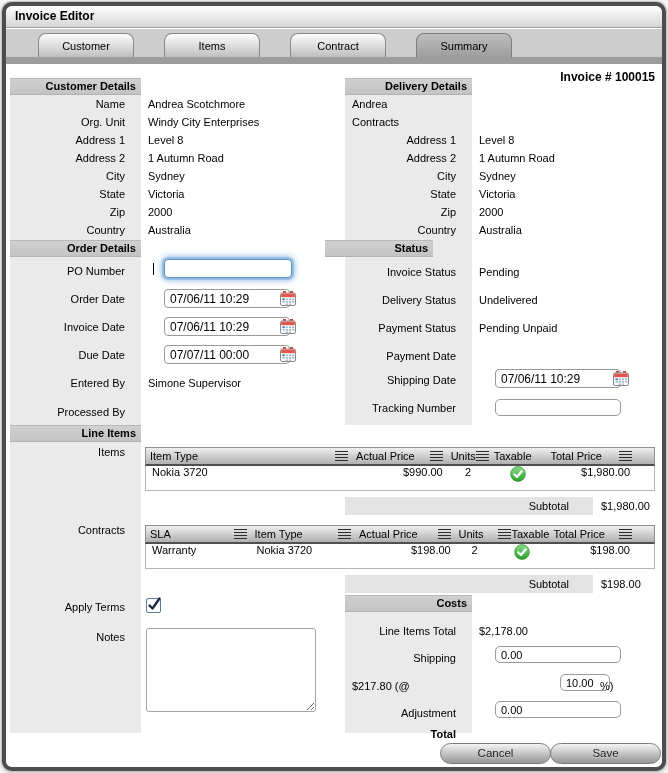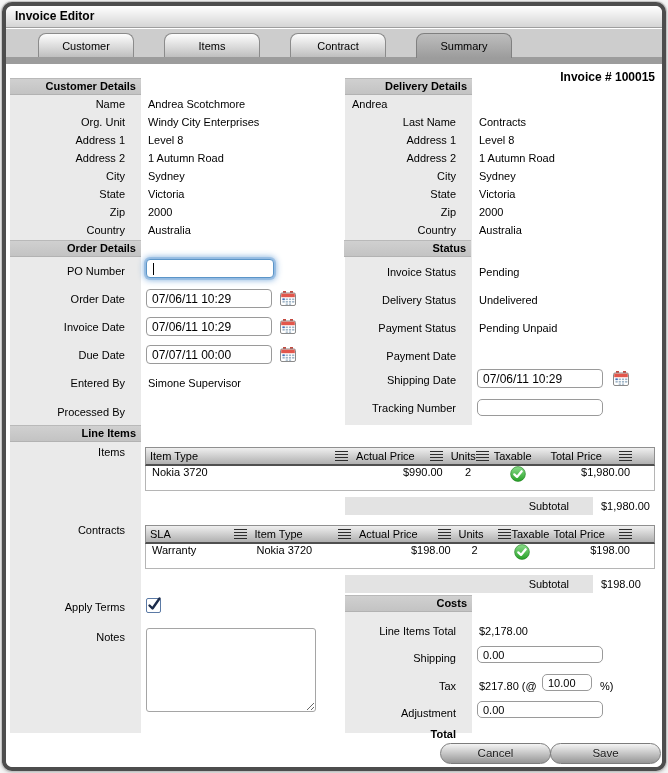--- a/index.html
+++ b/index.html
@@ -24,21 +24,21 @@
   .band{background:linear-gradient(#d0d0d0,#c3c3c3);border-top:1px solid #b9b9b9;border-bottom:1px solid #b2b2b2;
         font-weight:bold;line-height:15px;text-align:right;padding-right:5px;box-sizing:border-box;height:17px;}
   
   .row{position:absolute;height:18px;line-height:18px;display:flex;white-space:nowrap;}
   .row .l{box-sizing:border-box;text-align:right;padding-right:16px;flex:none;}
   .row .v{padding-left:7px;}
   .row.left{left:10px;width:340px}  .row.left .l{width:131px}
   .row.right{left:345px;width:312px} .row.right .l{width:127px}
   
   .inp{position:absolute;box-sizing:border-box;border:1px solid #9a9a9a;border-radius:4px;background:#fff;
-       font-family:inherit;font-size:12px;padding:0 5px;height:19px;}
+       font-family:inherit;font-size:12px;padding:0 5px;height:19px;margin-left:18px;}
   .inp.small{font-size:11px;height:17px;border-radius:5px;}
   .inp.focus{border:1px solid #5b95c8;box-shadow:0 0 0 2px rgba(130,175,220,.55),0 0 6px 2px rgba(105,160,215,.85);}
   .caret{position:absolute;width:1px;height:12px;background:#000;}
   .calbtn{position:absolute;width:16px;height:15px;cursor:pointer;}
   
   .thead{position:absolute;height:19px;display:flex;box-sizing:border-box;border:1px solid #8f8f8f;
          border-bottom:2px solid #4f4f4f;background:linear-gradient(#efefef,#b0b0b0);}
   .th{display:flex;align-items:center;justify-content:space-between;box-sizing:border-box;padding:0 4px;}
   .trow{position:absolute;height:25px;display:flex;background:#fff;box-sizing:border-box;
         border:1px solid #b5b5b5;border-top:none;}
@@ -86,21 +86,21 @@
 
 <div class="abs bold" style="left:400px;top:70px;width:255px;text-align:right;font-size:12px">Invoice # 100015</div>
 
 <div class="rail abs" style="left:10px;top:78px;width:131px;height:655px"></div>
 <div class="rail abs" style="left:345px;top:78px;width:127px;height:347px"></div>
 <div class="rail abs" style="left:345px;top:595px;width:127px;height:138px"></div>
 
 <div class="band abs" style="left:10px;top:78px;width:131px">Customer Details</div>
 <div class="band abs" style="left:345px;top:78px;width:127px">Delivery Details</div>
 <div class="band abs" style="left:10px;top:240px;width:131px">Order Details</div>
-<div class="band abs" style="left:344px;top:240px;width:127px">Status</div>
+<div class="band abs" style="left:325px;top:240px;width:108px">Status</div>
 <div class="band abs" style="left:10px;top:425px;width:131px">Line Items</div>
 <div class="band abs" style="left:345px;top:595px;width:127px">Costs</div>
 
 <div class="row left" style="top:95px">
     <div class="l">Name</div>
     <div class="v">Andrea Scotchmore</div>
   </div>
 <div class="row left" style="top:113px">
     <div class="l">Org. Unit</div>
     <div class="v">Windy City Enterprises</div>
@@ -127,21 +127,20 @@
   </div>
 <div class="row left" style="top:221px">
     <div class="l">Country</div>
     <div class="v">Australia</div>
   </div>
 
 <div class="row right" style="top:95px">
     <div class="v">Andrea</div>
   </div>
 <div class="row right" style="top:113px">
-    <div class="l">Last Name</div>
     <div class="v">Contracts</div>
   </div>
 <div class="row right" style="top:131px">
     <div class="l">Address 1</div>
     <div class="v">Level 8</div>
   </div>
 <div class="row right" style="top:149px">
     <div class="l">Address 2</div>
     <div class="v">1 Autumn Road</div>
   </div>
@@ -387,21 +386,20 @@
 
 <div class="row right" style="top:622px">
     <div class="l">Line Items Total</div>
     <div class="v">$2,178.00</div>
   </div>
 <div class="row right" style="top:649px">
     <div class="l">Shipping</div>
   </div>
 <input class="inp small" style="left: 477px; top: 646px; width: 126px;" value="0.00">
 <div class="row right" style="top:677px">
-    <div class="l">Tax</div>
     <div class="v">$217.80 (@</div>
   </div>
 <input class="inp small" style="left: 542px; top: 674px; width: 50px;" value="10.00">
 <div class="abs" style="left:600px;top:677px;height:18px;line-height:18px">%)</div>
 <div class="row right" style="top:704px">
     <div class="l">Adjustment</div>
   </div>
 <input class="inp small" style="left: 477px; top: 701px; width: 126px;" value="0.00">
 <div class="row right bold" style="top:725px">
     <div class="l">Total</div>

